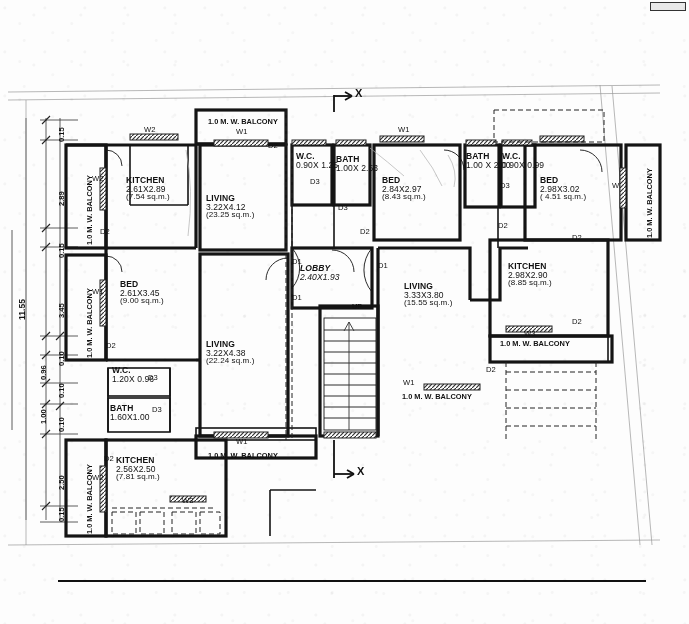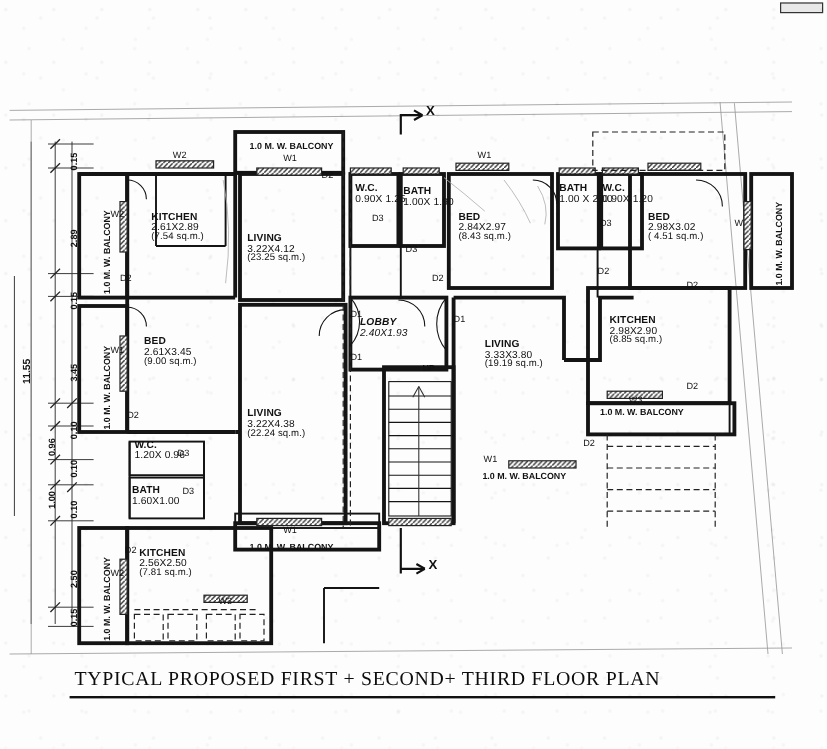--- a/index.html
+++ b/index.html
@@ -309,21 +309,21 @@
 
   <div class="lbl rm" style="left:382px;top:176px;width:74px;">
     <b>BED</b>
     <span>2.84X2.97</span>
     <i>(8.43 sq.m.)</i>
   </div>
 
   <div class="lbl rm" style="left:404px;top:282px;width:80px;">
     <b>LIVING</b>
     <span>3.33X3.80</span>
-    <i>(19.19 sq.m.)</i>
+    <i>(15.55 sq.m.)</i>
   </div>
 
   <div class="lbl rm" style="left:540px;top:176px;width:76px;">
     <b>BED</b>
     <span>2.98X3.02</span>
     <i>( 4.51 sq.m.)</i>
   </div>
 
   <div class="lbl rm" style="left:508px;top:262px;width:76px;">
     <b>KITCHEN</b>
@@ -338,34 +338,34 @@
 
   <div class="lbl rm" style="left:296px;top:152px;width:36px;">
     <b>W.C.</b>
     <span>0.90X</span>
     <span>1.25</span>
   </div>
 
   <div class="lbl rm" style="left:336px;top:155px;width:34px;">
     <b>BATH</b>
     <span>1.00X</span>
-    <span>1.90</span>
+    <span>2.53</span>
   </div>
 
   <div class="lbl rm" style="left:466px;top:152px;width:32px;">
     <b>BATH</b>
     <span>1.00</span>
     <span>X</span>
     <span>2.00</span>
   </div>
 
   <div class="lbl rm" style="left:502px;top:152px;width:32px;">
     <b>W.C.</b>
     <span>0.90X</span>
-    <span>1.20</span>
+    <span>0.99</span>
   </div>
 
   <div class="lbl rm" style="left:112px;top:366px;width:50px;">
     <b>W.C.</b>
     <span>1.20X</span>
     <span>0.96</span>
   </div>
 
   <div class="lbl rm" style="left:110px;top:404px;width:56px;">
     <b>BATH</b>
@@ -422,17 +422,16 @@
   <div class="lbl dim vert" style="left:58px;top:432px;transform:rotate(-90deg);">0.10</div>
   <div class="lbl dim vert" style="left:58px;top:490px;transform:rotate(-90deg);">2.50</div>
   <div class="lbl dim vert" style="left:58px;top:522px;transform:rotate(-90deg);">0.15</div>
   <div class="lbl dim vert" style="left:40px;top:380px;transform:rotate(-90deg);">0.96</div>
   <div class="lbl dim vert" style="left:40px;top:424px;transform:rotate(-90deg);">1.00</div>
   <div class="lbl dim vert" style="left:18px;top:320px;transform:rotate(-90deg);font-size:8.6px;">11.55</div>
 
   <div class="lbl" style="left:355px;top:88px;font-size:11px;font-weight:700;">X</div>
   <div class="lbl" style="left:357px;top:466px;font-size:11px;font-weight:700;">X</div>
 
-  <div id="title">TYPICAL   PROPOSED  FIRST + SECOND+ THIRD FLOOR PLAN</div>
   <div id="titleline"></div>
 
   <div id="grain"></div>
 </div>
 
 </body></html>

